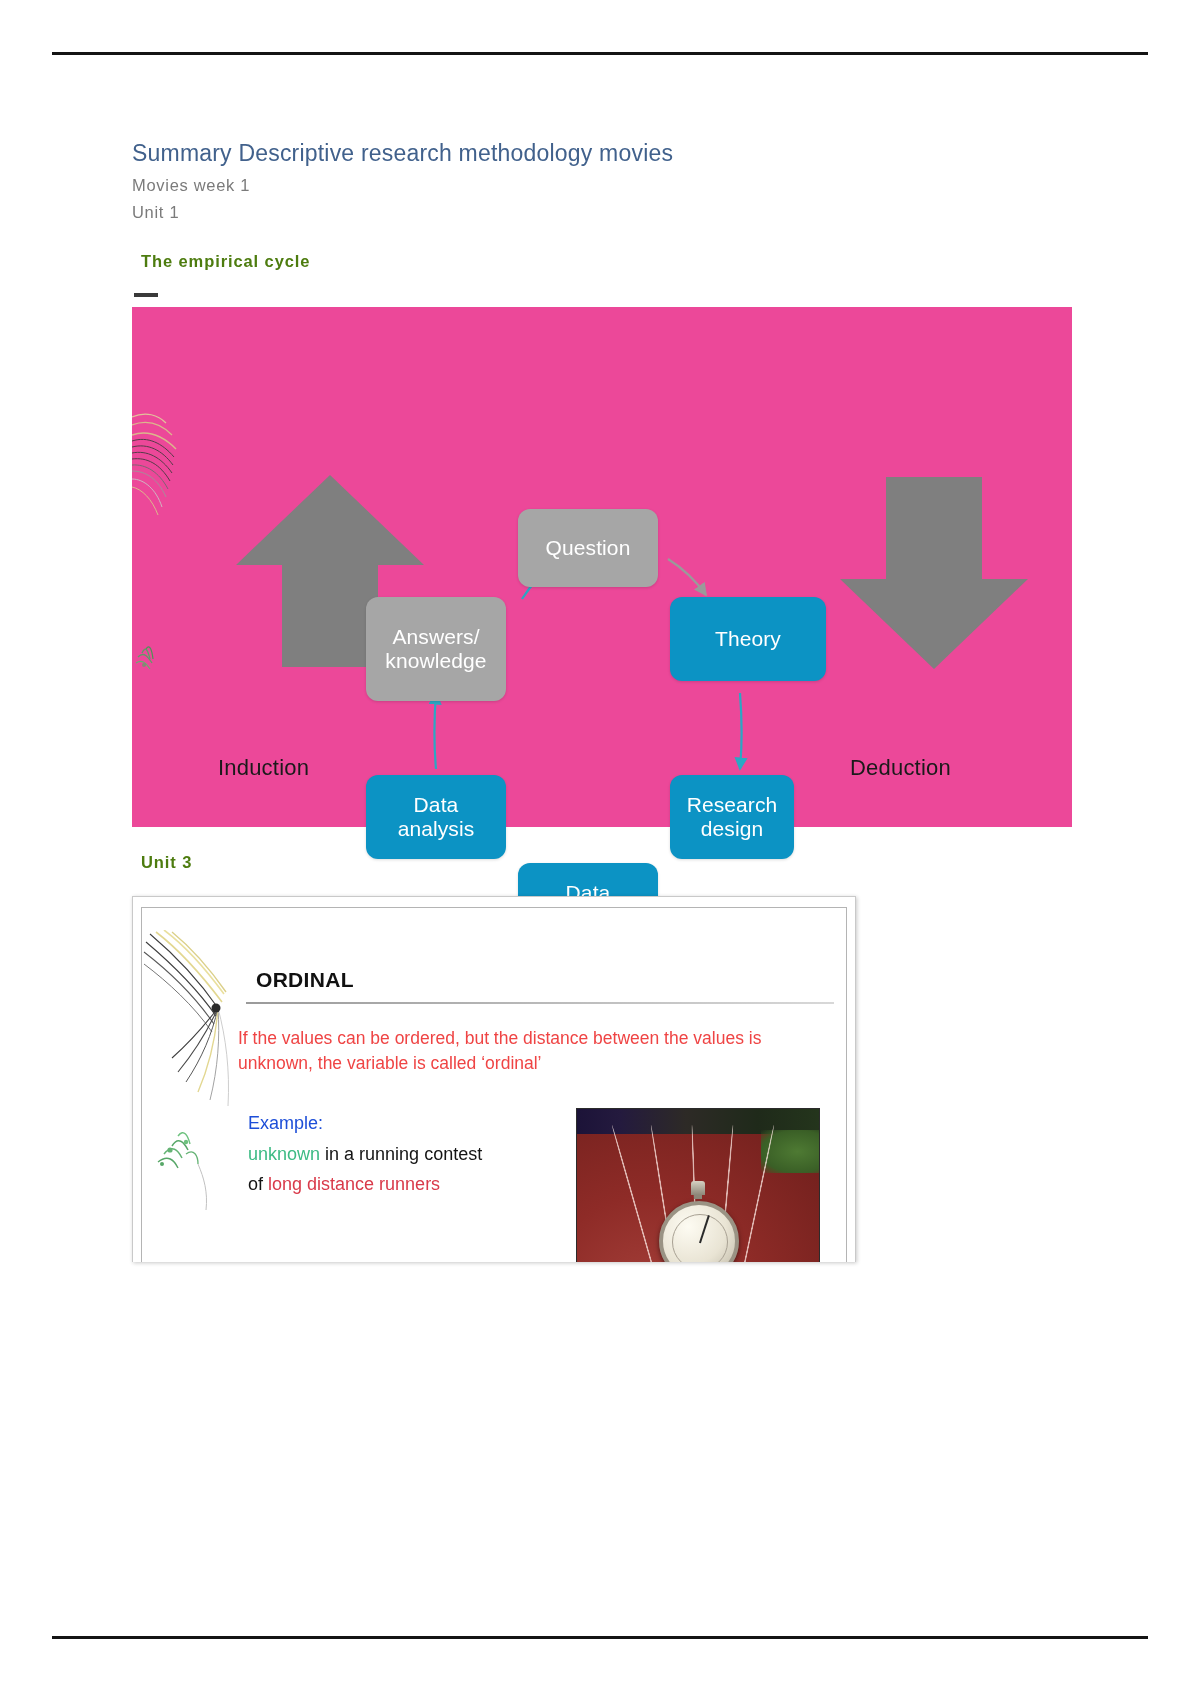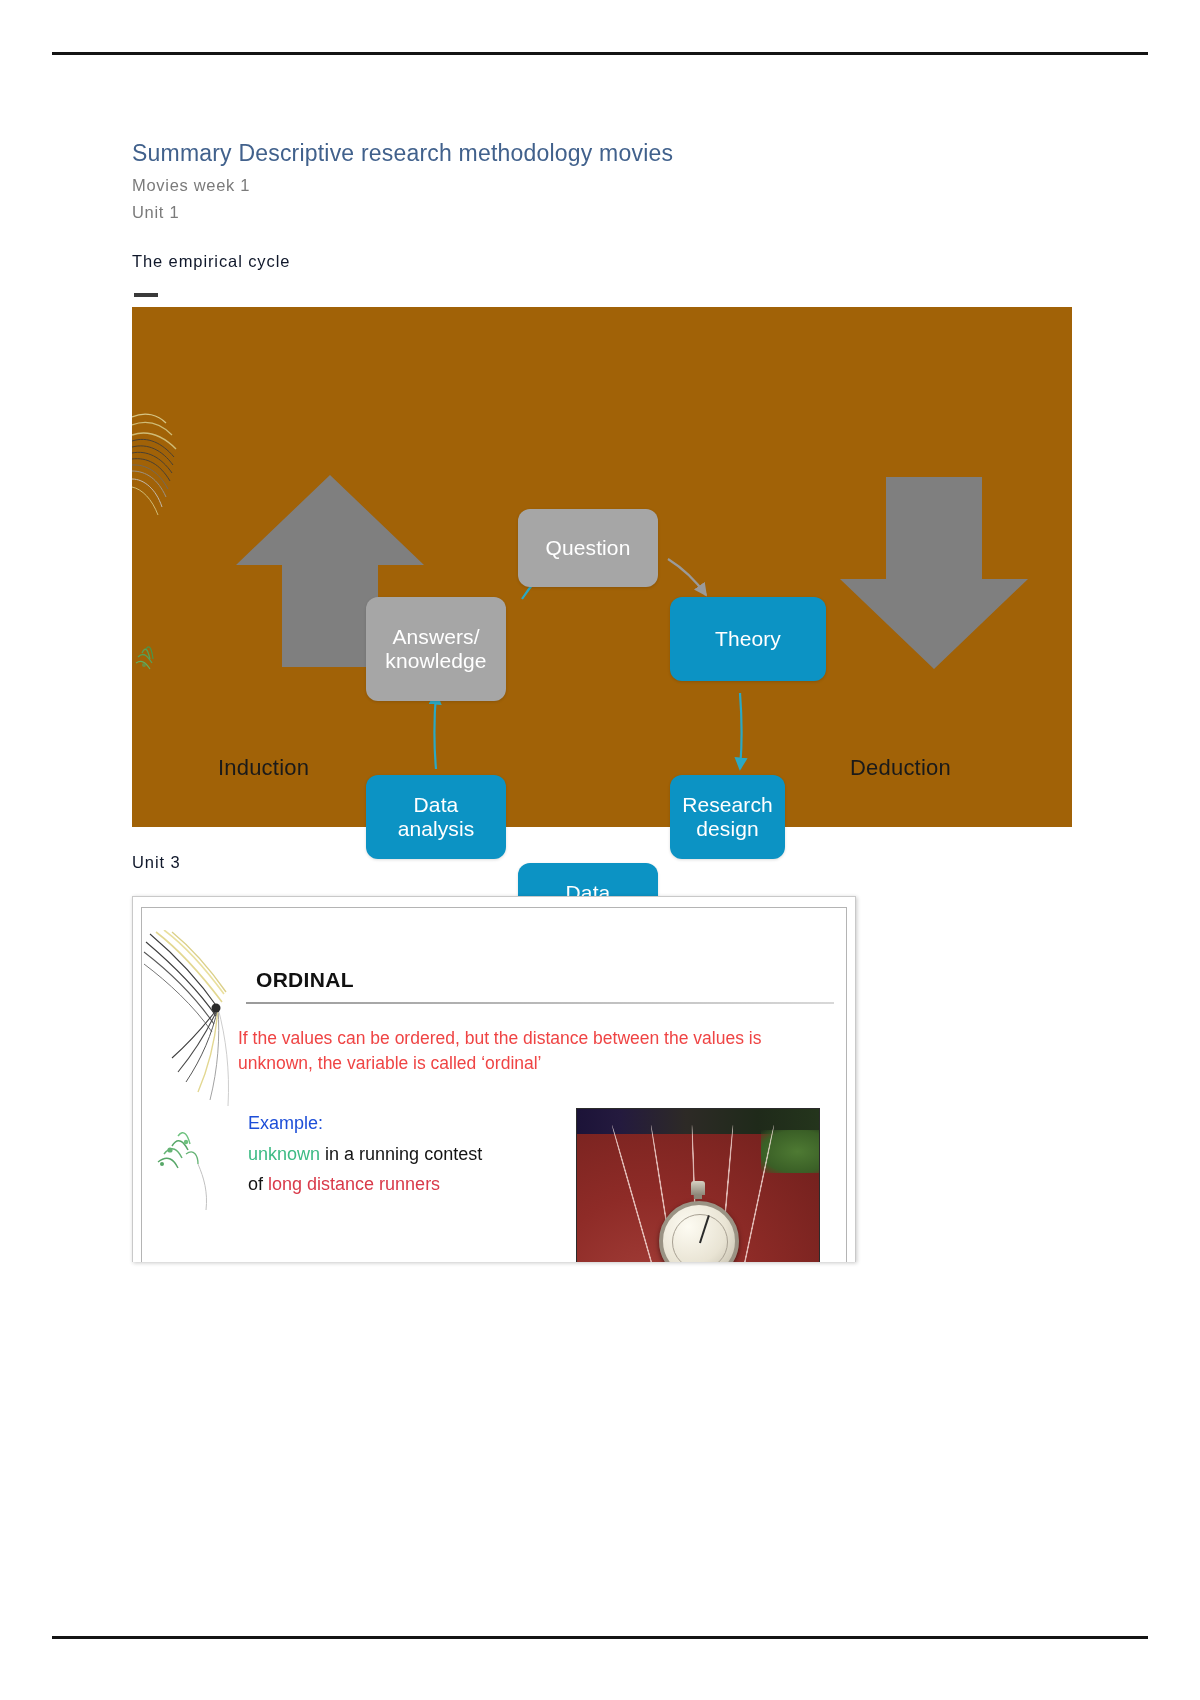--- a/index.html
+++ b/index.html
@@ -44,39 +44,39 @@
   }
   .sub-line {
     font-size: 16.5px;
     color: #7b7b7b;
     letter-spacing: 0.7px;
     line-height: 1.62;
     margin: 0;
   }
   .section-label {
     font-size: 16.5px;
-    color: #0f172a;
+    color: #4d7c0f;
     letter-spacing: 0.9px;
-    font-weight: 400;
-    margin: 26px 0 0 0;
+    font-weight: 700;
+    margin: 26px 0 0 9px;
   }
   .tiny-dash {
     width: 24px;
     height: 4px;
     background: #3a3a3a;
     margin: 22px 0 0 2px;
   }
 
   
   .cycle-figure {
     position: relative;
     width: 940px;
     height: 520px;
     margin-top: 10px;
-    background: #a16207;
+    background: #ec4899;
   }
   .cycle-svg {
     position: absolute;
     left: 0;
     top: 0;
   }
   .node {
     position: absolute;
     border-radius: 12px;
     display: flex;
@@ -87,21 +87,21 @@
     font-size: 21px;
     line-height: 1.16;
     box-shadow: 0 1px 3px rgba(0,0,0,0.14);
     letter-spacing: 0.1px;
   }
   .node.gray { background: #a6a6a6; }
   .node.blue { background: #0c93c4; }
 
   .n-question   { left: 386px; top: 202px; width: 140px; height: 78px; }
   .n-theory     { left: 538px; top: 290px; width: 156px; height: 84px; }
-  .n-research   { left: 538px; top: 468px; width: 115px; height: 84px; }
+  .n-research   { left: 538px; top: 468px; width: 124px; height: 84px; }
   .n-datacoll   { left: 386px; top: 556px; width: 140px; height: 84px; }
   .n-dataanal   { left: 234px; top: 468px; width: 140px; height: 84px; }
   .n-answers    { left: 234px; top: 290px; width: 140px; height: 104px; }
 
   .big-arrow-label {
     position: absolute;
     font-size: 22px;
     color: #1a1a1a;
     letter-spacing: 0.2px;
     white-space: nowrap;

